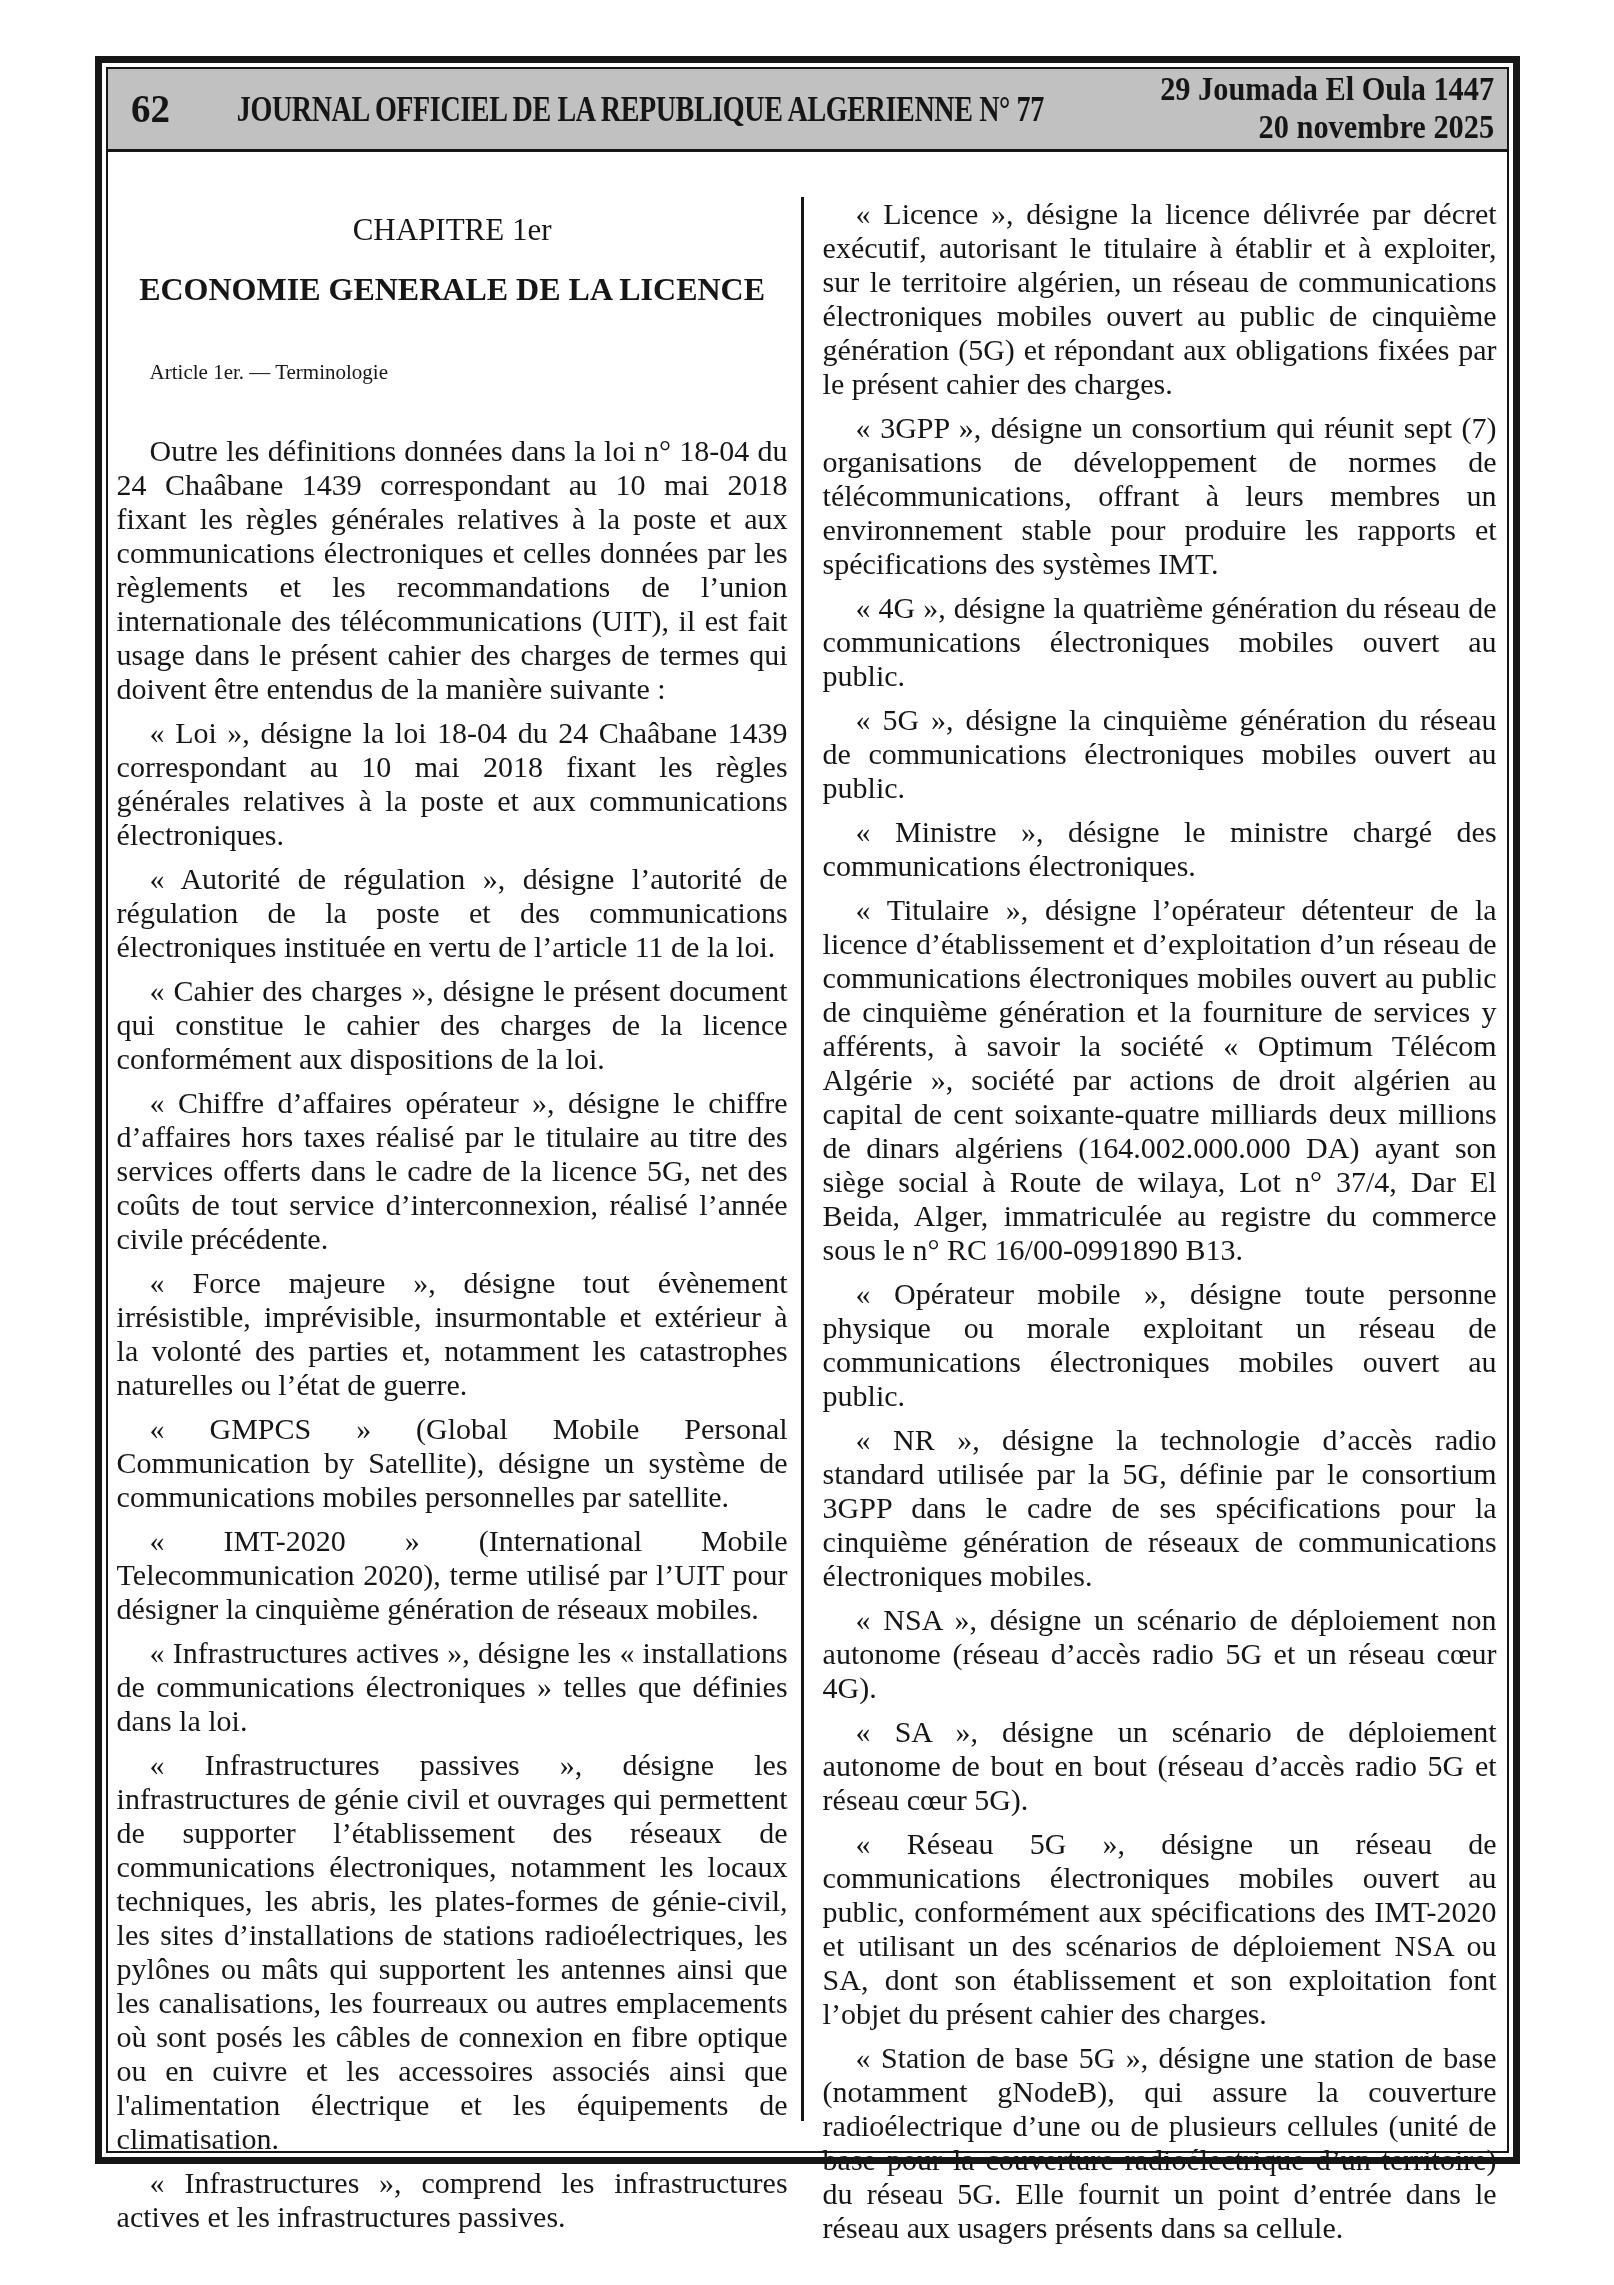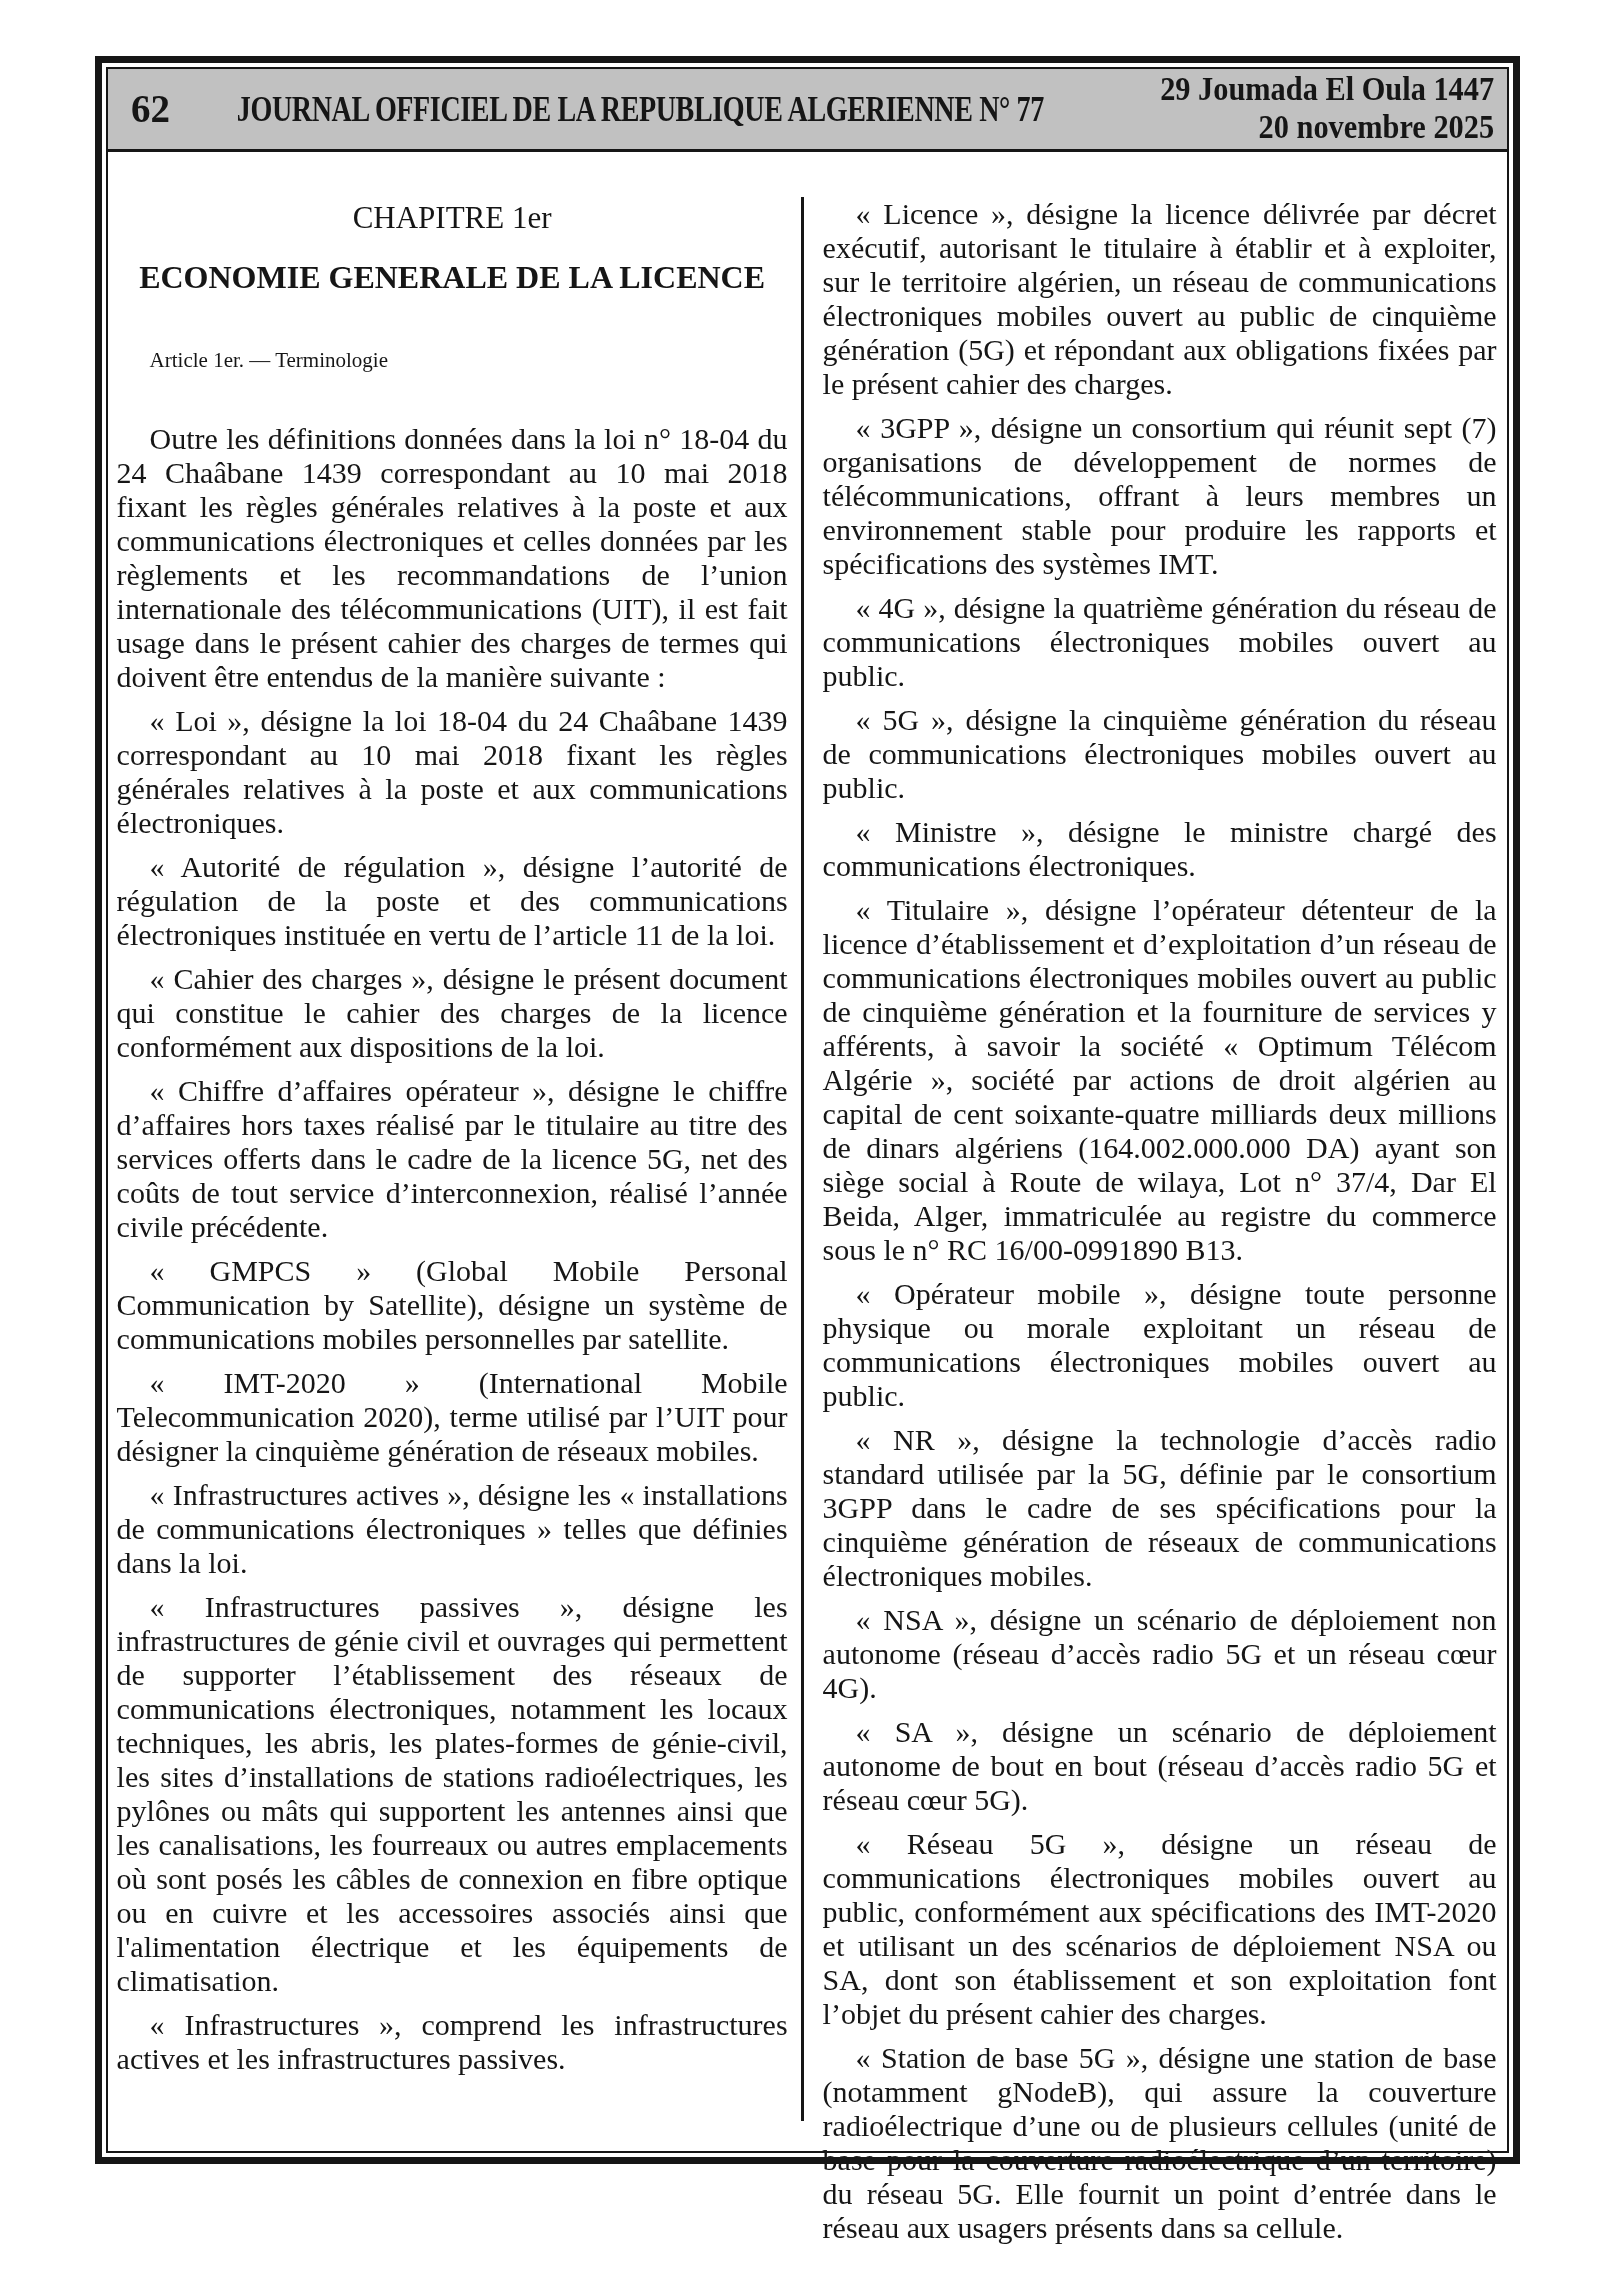--- a/index.html
+++ b/index.html
@@ -84,21 +84,21 @@
     left: 693px;
     top: 45px;
     bottom: 25px;
     width: 3.6px;
     background: #161616;
   }
   .chapter-heading {
     text-align: center;
     text-indent: 0;
     font-size: 31px;
-    margin: 4px 0 25px 0;
+    margin: 16px 0 25px 0;
   }
   .chapter-title {
     text-align: center;
     text-indent: 0;
     font-weight: bold;
     font-size: 32px;
     margin: 0 0 49px 0;
   }
   .article-heading {
     text-indent: 33px;
@@ -135,20 +135,21 @@
         <div class="col col-left">
           <div class="chapter-heading">CHAPITRE 1er</div>
           <div class="chapter-title">ECONOMIE GENERALE DE LA LICENCE</div>
           <div class="article-heading">Article 1er. — Terminologie</div>
           <div>
               <p>Outre les définitions données dans la loi n° 18-04 du 24 Chaâbane 1439 correspondant au 10 mai 2018 fixant les règles générales relatives à la poste et aux communications électroniques et celles données par les règlements et les recommandations de l’union internationale des télécommunications (UIT), il est fait usage dans le présent cahier des charges de termes qui doivent être entendus de la manière suivante :</p>
               <p><b>« Loi », </b>désigne la loi 18-04 du 24 Chaâbane 1439 correspondant au 10 mai 2018 fixant les règles générales relatives à la poste et aux communications électroniques.</p>
               <p><b>« Autorité de régulation », </b>désigne l’autorité de régulation de la poste et des communications électroniques instituée en vertu de l’article 11 de la loi.</p>
               <p><b>« Cahier des charges », </b>désigne le présent document qui constitue le cahier des charges de la licence conformément aux dispositions de la loi.</p>
               <p><b>« Chiffre d’affaires opérateur », </b>désigne le chiffre d’affaires hors taxes réalisé par le titulaire au titre des services offerts dans le cadre de la licence 5G, net des coûts de tout service d’interconnexion, réalisé l’année civile précédente.</p>
+              <p><b>« Force majeure », </b>désigne tout évènement irrésistible, imprévisible, insurmontable et extérieur à la volonté des parties et, notamment les catastrophes naturelles ou l’état de guerre.</p>
               <p><b>« GMPCS » </b>(Global Mobile Personal Communication by Satellite), désigne un système de communications mobiles personnelles par satellite.</p>
               <p><b>« IMT-2020 » </b>(International Mobile Telecommunication 2020), terme utilisé par l’UIT pour désigner la cinquième génération de réseaux mobiles.</p>
               <p><b>« Infrastructures actives », </b>désigne les « installations de communications électroniques » telles que définies dans la loi.</p>
               <p><b>« Infrastructures passives », </b>désigne les infrastructures de génie civil et ouvrages qui permettent de supporter l’établissement des réseaux de communications électroniques, notamment les locaux techniques, les abris, les plates-formes de génie-civil, les sites d’installations de stations radioélectriques, les pylônes ou mâts qui supportent les antennes ainsi que les canalisations, les fourreaux ou autres emplacements où sont posés les câbles de connexion en fibre optique ou en cuivre et les accessoires associés ainsi que l'alimentation électrique et les équipements de climatisation.</p>
               <p><b>« Infrastructures », </b>comprend les infrastructures actives et les infrastructures passives.</p>
             </div>
         </div>
 
         <div class="divider"></div>
 

